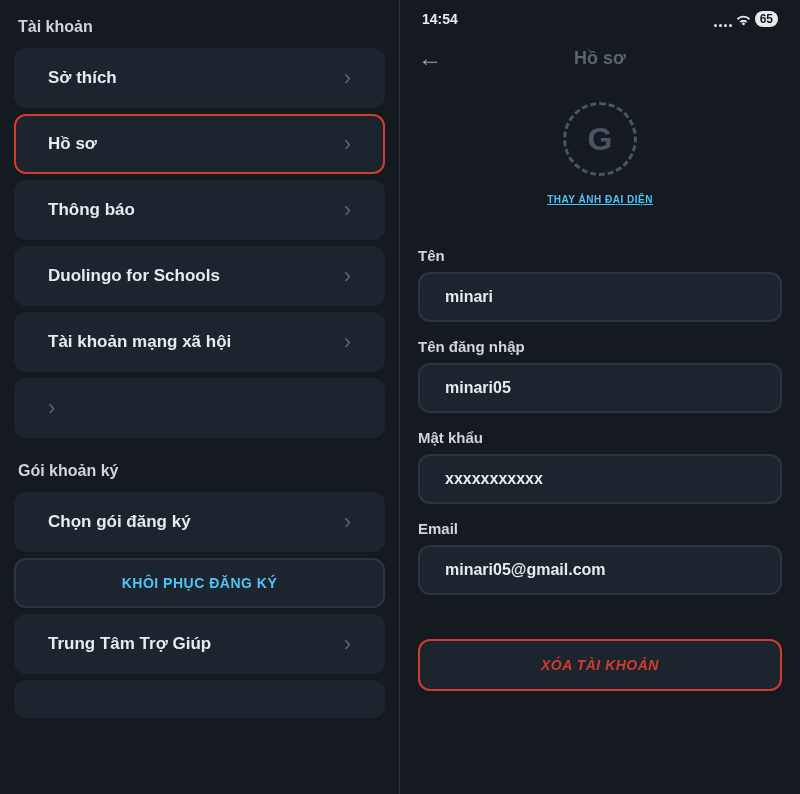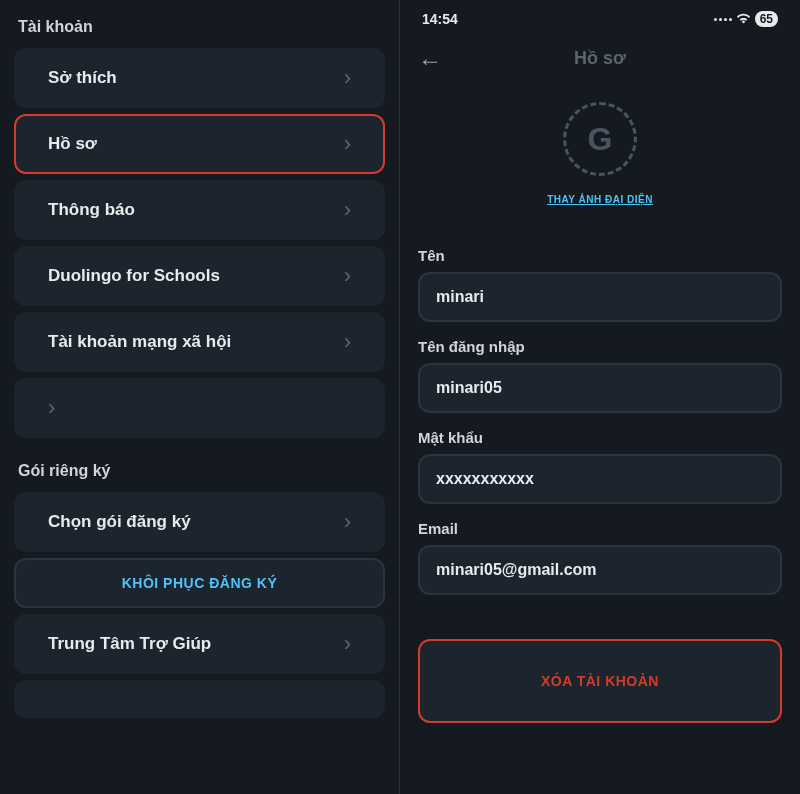--- a/index.html
+++ b/index.html
@@ -95,21 +95,21 @@
       justify-content: space-between;
       align-items: center;
       padding: 8px 22px 4px;
       height: 34px;
       font-size: 14px;
       font-weight: 600;
       color: #e8eaed;
     }
     .status-right {
       display: flex;
-      align-items: center;
+      align-items: flex-end;
       gap: 4px;
     }
     .signal-dots {
       display: flex;
       gap: 2px;
       align-items: flex-end;
     }
     .signal-dots span { width: 3px; height: 3px; background: #e8eaed; border-radius: 50%; }
     .battery-pill {
       background: #e8eaed;
@@ -172,33 +172,34 @@
     .field-label {
       color: #d0d5db;
       font-size: 15px;
       font-weight: 600;
       margin: 16px 0 8px;
     }
     .field-input {
       background: #1c252d;
       border: 2px solid #2a3540;
       border-radius: 12px;
-      padding: 14px 16px;
+      padding: 14px 25px;
       width: 100%;
       color: #e8eaed;
       font-size: 16px;
       font-weight: 600;
     }
     .delete-button {
       margin: 36px 18px 0;
       background: #1c252d;
       border: 2px solid #d33b2c;
       border-radius: 12px;
-      padding: 31px;
+      padding: 15px;
       text-align: center;
+      font-style: italic;
     }
     .delete-label {
       color: #d33b2c;
       font-size: 14px;
       font-weight: 700;
       letter-spacing: 0.5px;
     }
     .wifi-icon {
       width: 15px;
       height: 12px;
@@ -227,21 +228,21 @@
     <span class="chevron">›</span>
   </div>
   <div class="list-item">
     <span class="list-item-label">Tài khoản mạng xã hội</span>
     <span class="chevron">›</span>
   </div>
   <div class="list-item">
     <span class="chevron">›</span>
   </div>
 
-  <div class="section-title">Gói riêng ký</div>
+  <div class="section-title">Gói khoản ký</div>
   <div class="list-item">
     <span class="list-item-label">Chọn gói đăng ký</span>
     <span class="chevron">›</span>
   </div>
   <div class="restore-button">
     <span class="restore-label">KHÔI PHỤC ĐĂNG KÝ</span>
   </div>
 
   <div class="list-item">
     <span class="list-item-label">Trung Tâm Trợ Giúp</span>

